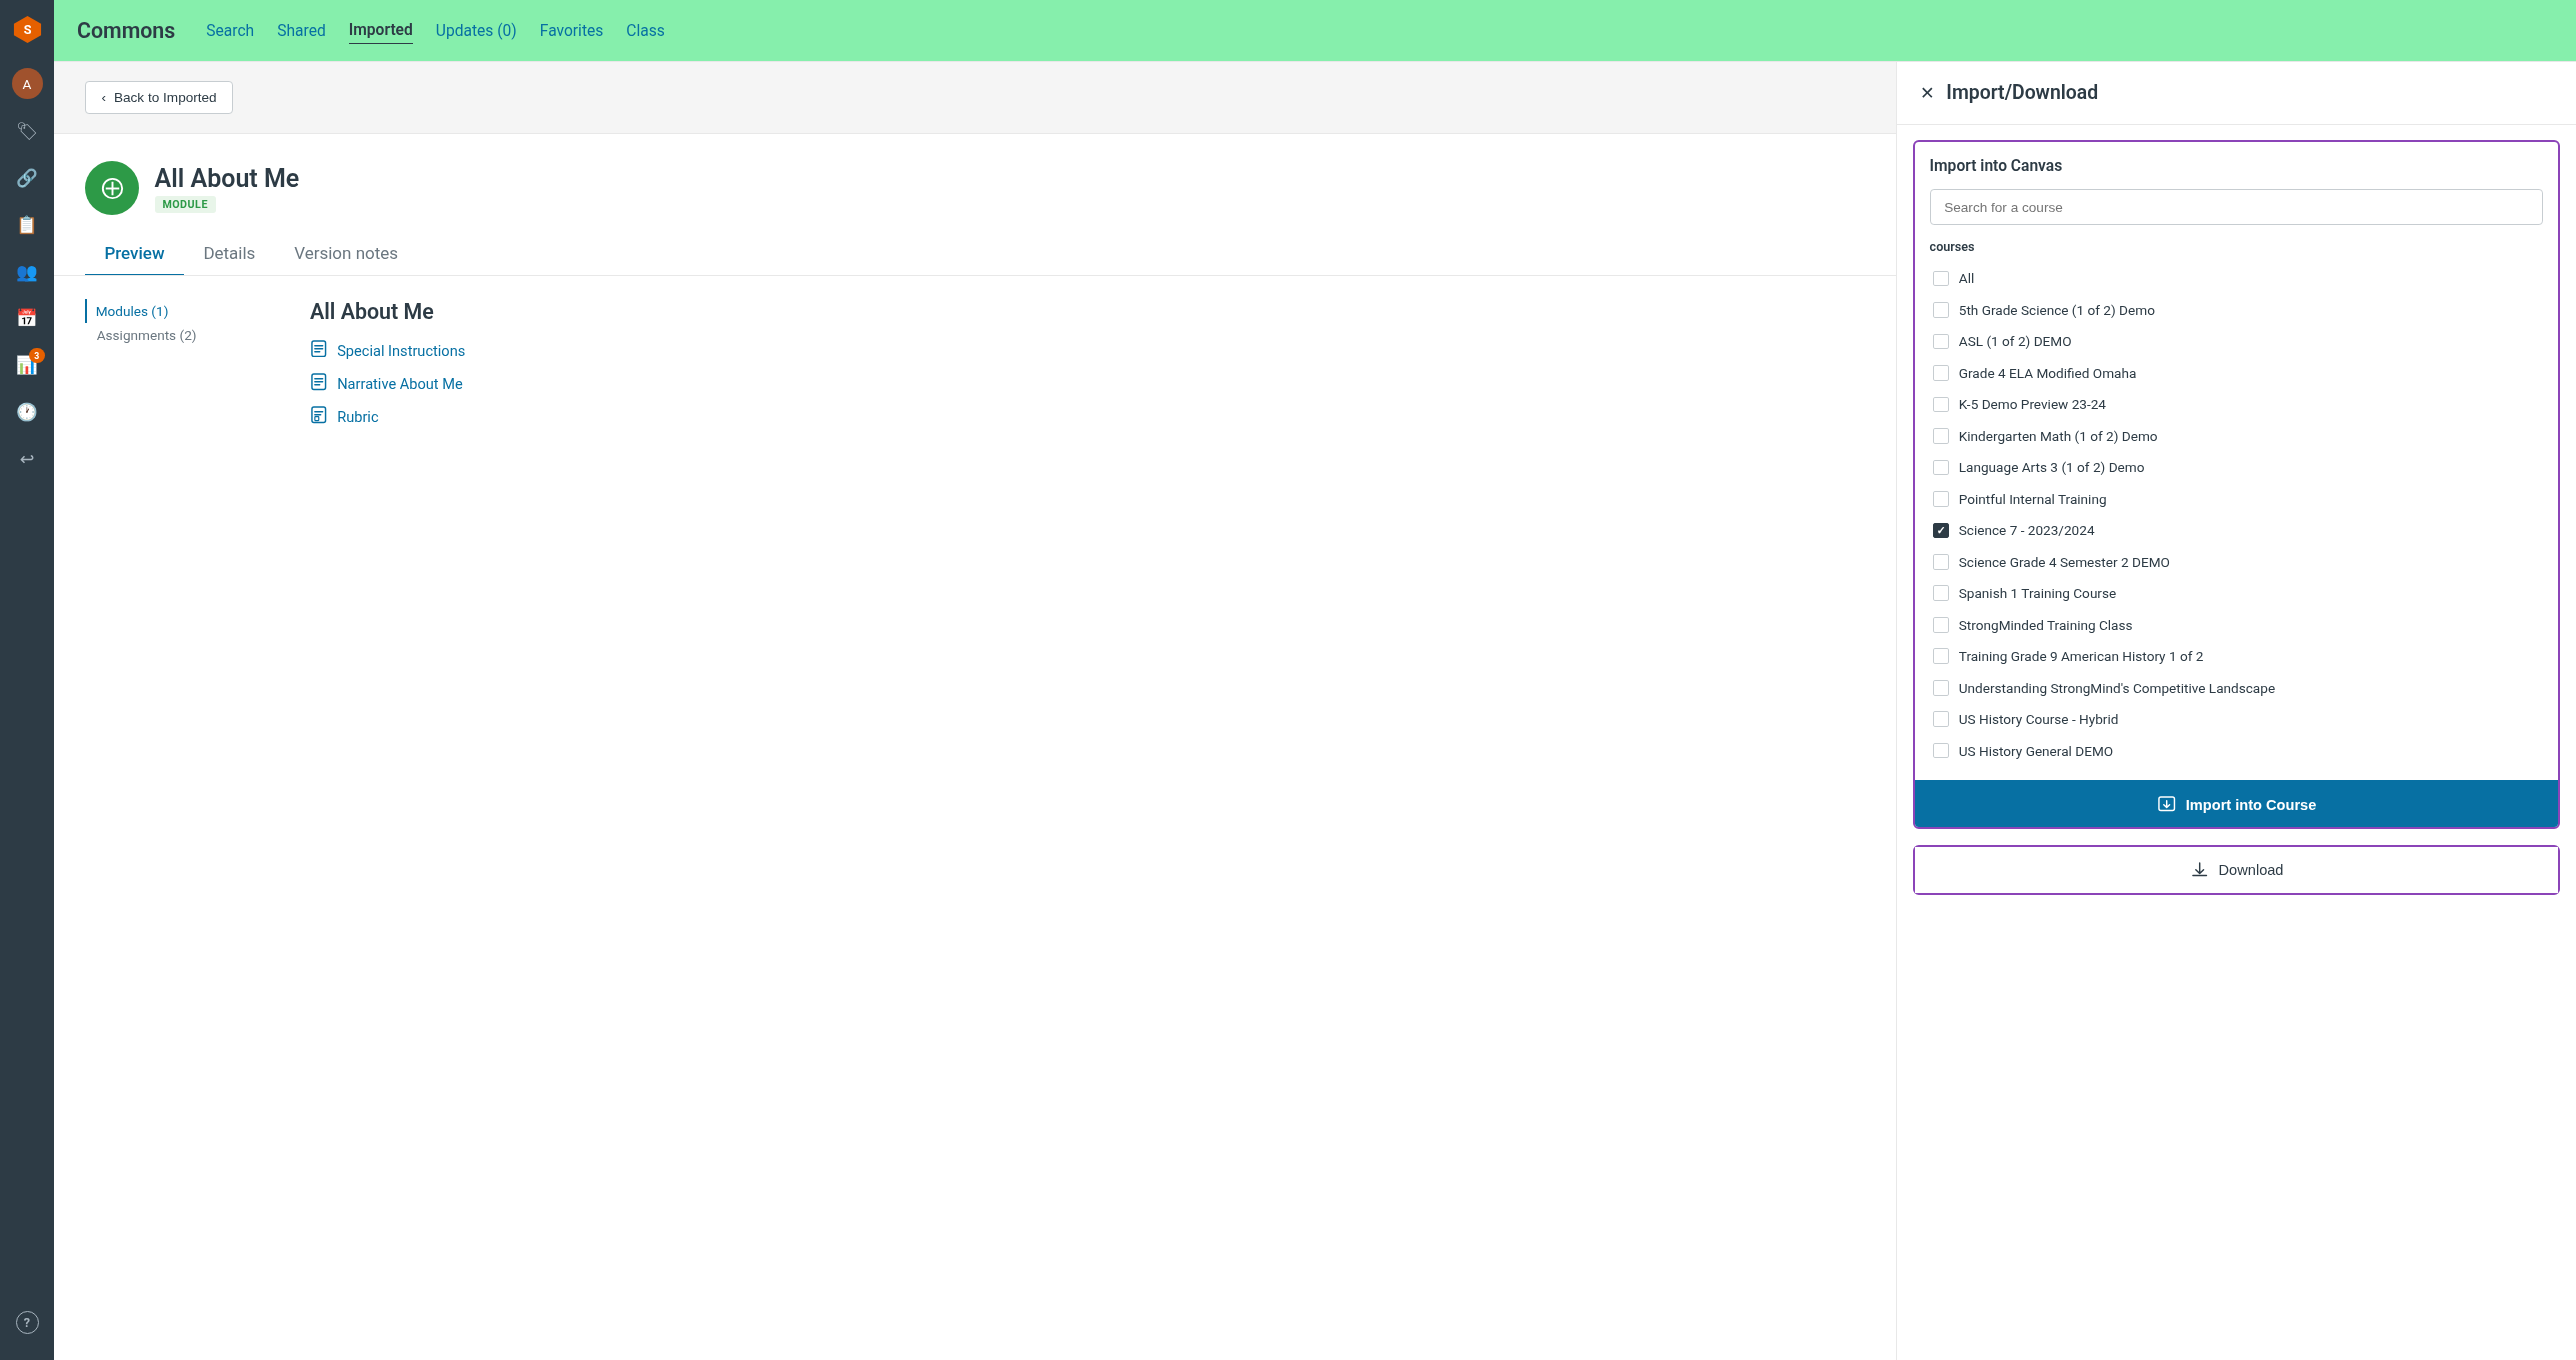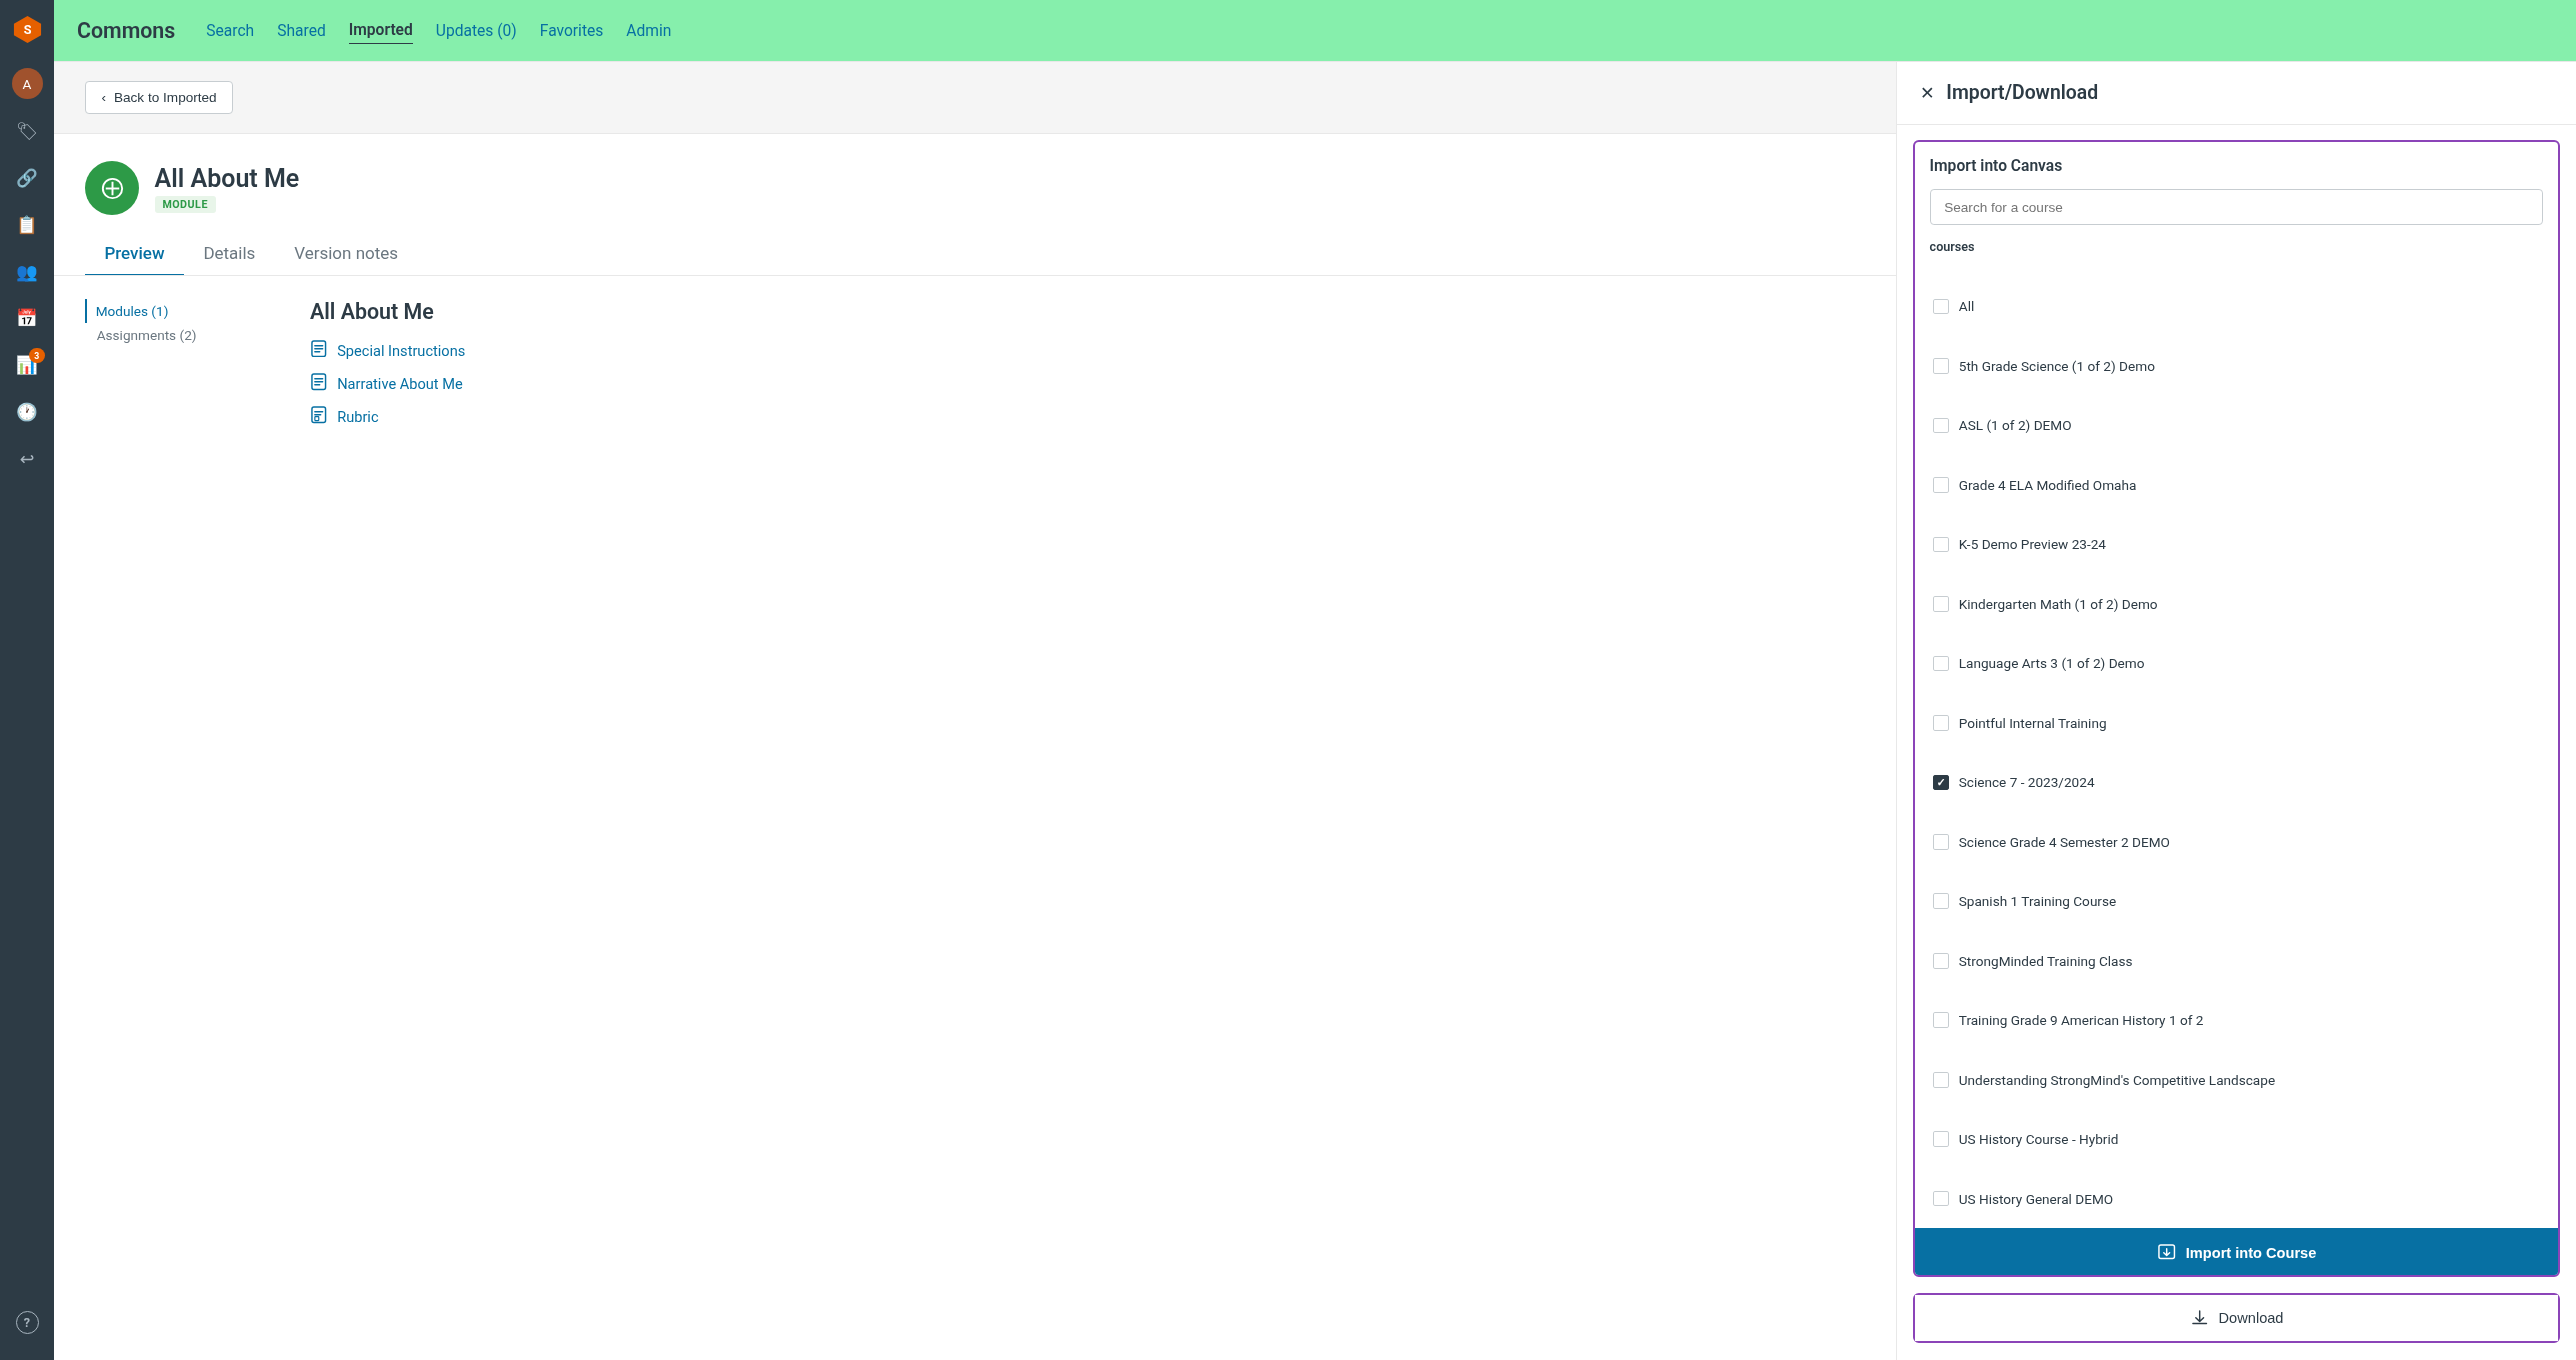--- a/index.html
+++ b/index.html
@@ -272,21 +272,20 @@
 
     .course-list { display: flex; flex-direction: column; gap: 1.9px; }
     .course-item {
       display: flex;
       align-items: center;
       gap: 9.7px;
       padding: 6.8px 3.9px;
       font-size: 13.6px;
       color: #2d3b45;
       cursor: pointer;
-      margin-top: 28px;
     }
     .course-checkbox {
       width: 15.6px;
       height: 15.6px;
       border: 1.9px solid #c7cdd1;
       border-radius: 1.9px;
       flex-shrink: 0;
       display: flex;
       align-items: center;
       justify-content: center;
@@ -370,21 +369,21 @@
 <div class="main-container">
 
   <nav class="top-nav">
     <span class="nav-title">Commons</span>
     <div class="nav-links">
       <a class="nav-link">Search</a>
       <a class="nav-link">Shared</a>
       <a class="nav-link active">Imported</a>
       <a class="nav-link">Updates (0)</a>
       <a class="nav-link">Favorites</a>
-      <a class="nav-link">Admin</a>
+      <a class="nav-link">Class</a>
     </div>
   </nav>
 
   <div class="content-area">
 
     <div class="left-panel">
 
       <div class="back-bar">
         <button class="back-button">
           <span>‹</span>

